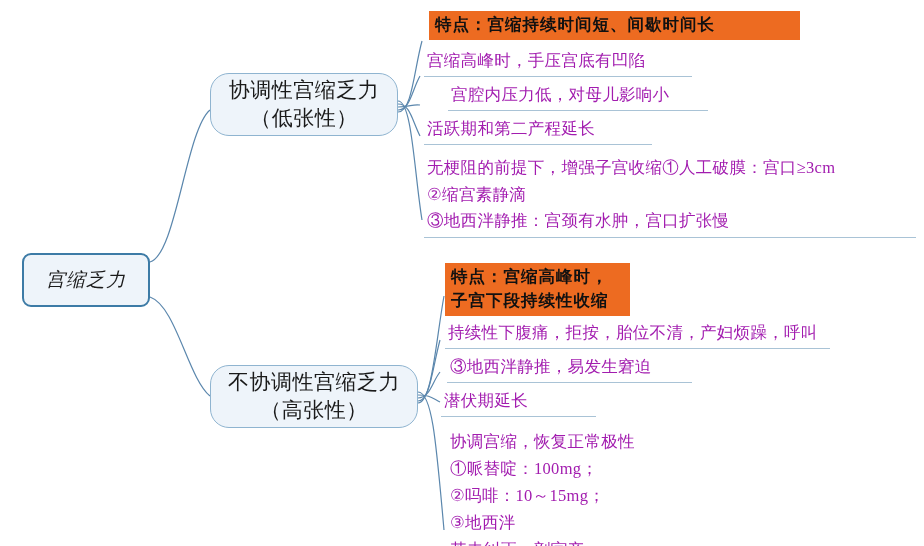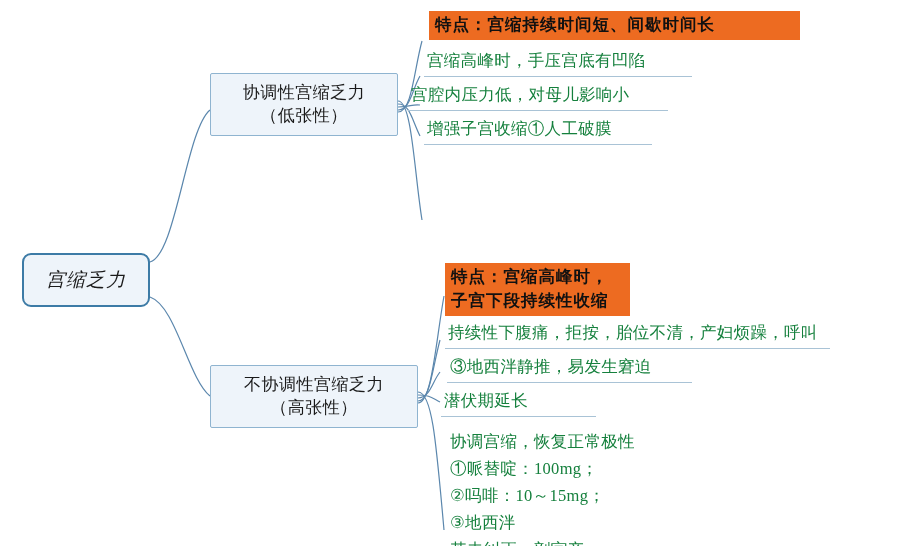--- a/index.html
+++ b/index.html
@@ -45,43 +45,43 @@
     height: 54px;
     border: 2.2px solid #3d7ba6;
     border-radius: 9px;
     font-size: 19px;
     letter-spacing: 1px;
     line-height: 1.25;
     font-style: italic;
   }
   .node-branch {
     border: 1.3px solid #8fb4d0;
-    border-radius: 2px;
-    font-size: 17px;
+    border-radius: 19px;
+    font-size: 21px;
     line-height: 1.32;
     letter-spacing: 0.5px;
   }
   .node-branch-1 {
     left: 210px;
     top: 73px;
     width: 188px;
     height: 63px;
   }
   .node-branch-2 {
     left: 210px;
     top: 365px;
     width: 208px;
     height: 63px;
   }
 
   
   .leaf {
     position: absolute;
     box-sizing: border-box;
-    color: #15803d;
+    color: #a21caf;
     font-size: 16.5px;
     line-height: 1.55;
     letter-spacing: 0.3px;
     white-space: pre-line;
     padding-left: 3px;
     padding-bottom: 2px;
   }
   .leaf-underline {
     border-bottom: 1px solid #a9c3d6;
   }
@@ -122,24 +122,27 @@
 
   <div class="node node-root">宫缩乏力</div>
 
   <div class="node node-branch node-branch-1">协调性宫缩乏力
 （低张性）</div>
 
   <div class="leaf leaf-highlight" style="left:429px; top:11px; width:371px;">特点：宫缩持续时间短、间歇时间长</div>
 
   <div class="leaf leaf-underline" style="left:424px; top:48px; width:268px;">宫缩高峰时，手压宫底有凹陷</div>
 
-  <div class="leaf leaf-underline" style="left:408px; top:82px; width:260px;">宫腔内压力低，对母儿影响小</div>
+  <div class="leaf leaf-underline" style="left:448px; top:82px; width:260px;">宫腔内压力低，对母儿影响小</div>
 
-  <div class="leaf leaf-underline" style="left:424px; top:116px; width:228px;">增强子宫收缩①人工破膜</div>
+  <div class="leaf leaf-underline" style="left:424px; top:116px; width:228px;">活跃期和第二产程延长</div>
 
+  <div class="leaf leaf-underline" style="left:424px; top:155px; width:492px; line-height:1.62;">无梗阻的前提下，增强子宫收缩①人工破膜：宫口≥3cm
+②缩宫素静滴
+③地西泮静推：宫颈有水肿，宫口扩张慢</div>
 
   <div class="node node-branch node-branch-2">不协调性宫缩乏力
 （高张性）</div>
 
   <div class="leaf leaf-highlight" style="left:445px; top:263px; width:185px;">特点：宫缩高峰时，
 子宫下段持续性收缩</div>
 
   <div class="leaf leaf-underline" style="left:445px; top:320px; width:385px;">持续性下腹痛，拒按，胎位不清，产妇烦躁，呼叫</div>
 
   <div class="leaf leaf-underline" style="left:447px; top:354px; width:245px;">③地西泮静推，易发生窘迫</div>

